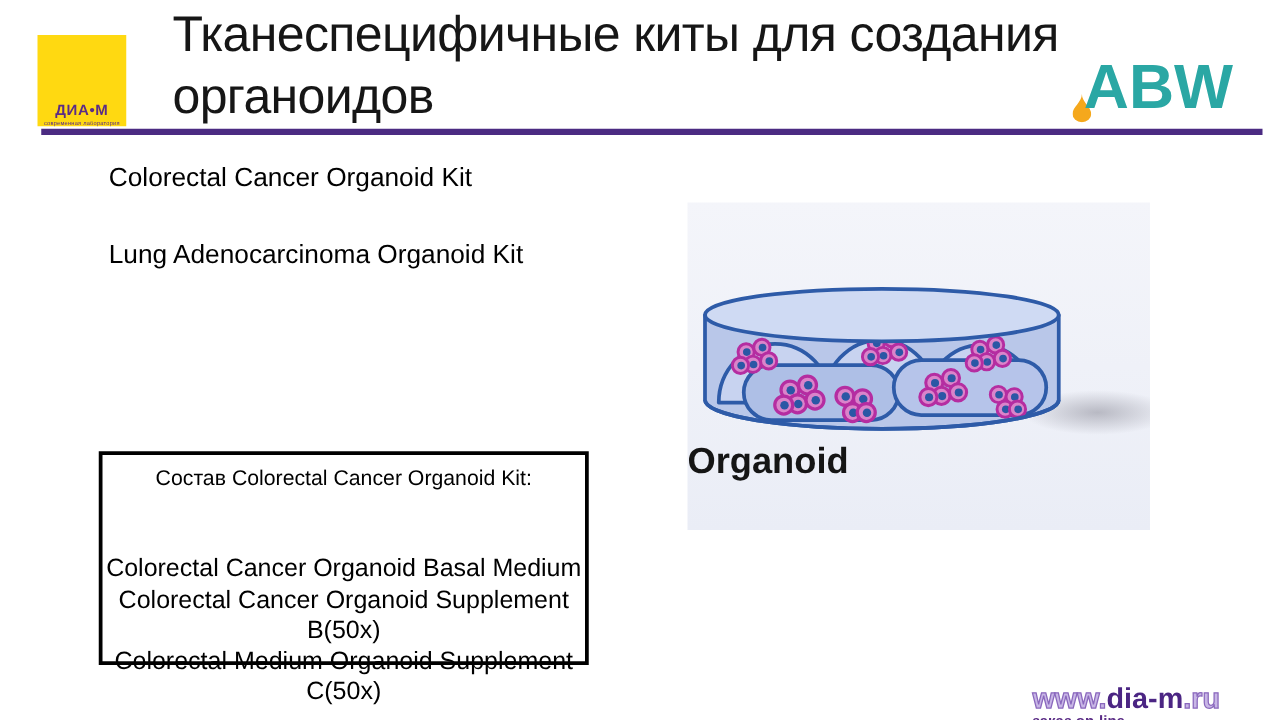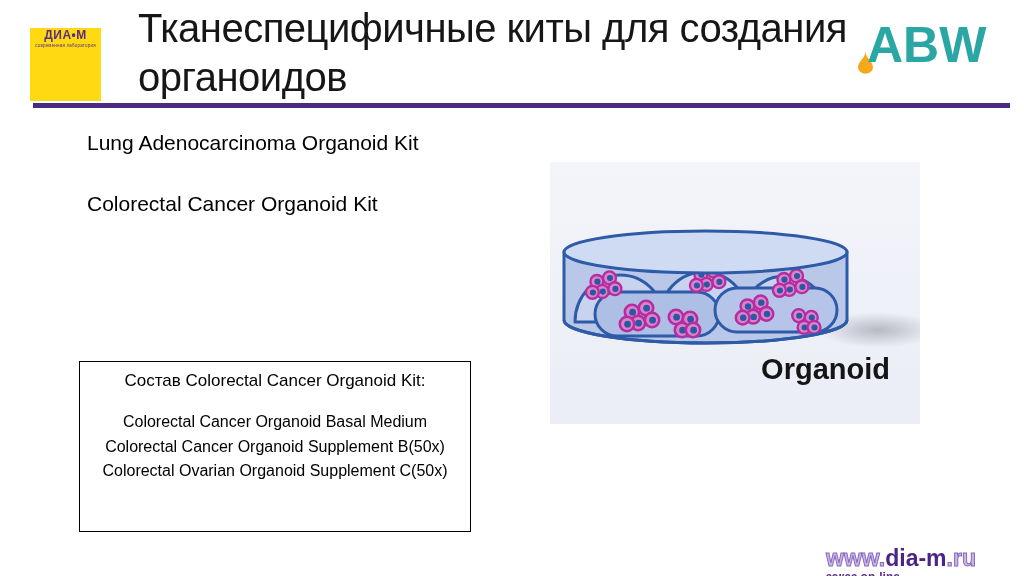--- a/index.html
+++ b/index.html
@@ -12,36 +12,36 @@
     overflow: hidden;
     margin: 0 auto;
   }
 
   
   .diam-logo {
     position: absolute; left: 30px; top: 28px;
     width: 71px; height: 73px;
     background: #FFD911;
     display: flex; flex-direction: column;
-    align-items: center; justify-content: flex-start;
+    align-items: center; justify-content: flex-end;
     gap: 1px;
   }
   .diam-logo .diam-text {
     color: #5B2C86; font-weight: bold; font-size: 12px; letter-spacing: 0.5px;
   }
   .diam-logo .diam-tagline {
     color: #5B2C86; font-size: 4.5px; letter-spacing: 0.2px;
   }
   .slide-title {
     position: absolute; left: 138px; top: 4px; width: 740px;
     font-size: 40px; line-height: 49px; color: #161616;
     letter-spacing: -0.5px;
   }
   .abw-logo {
-    position: absolute; left: 858px; top: 22px; width: 140px; height: 58px; text-decoration: underline;
+    position: absolute; left: 858px; top: 46px; width: 140px; height: 58px; text-decoration: underline;
   }
   .abw-drop {
     position: absolute; left: 0px; top: 29px; width: 15px; height: 23px;
   }
   .abw-text {
     position: absolute; left: 9px; top: -6px;
     font-size: 50px; font-weight: 800; color: #2AA7A4; letter-spacing: 0px;
   }
   .header-rule {
     position: absolute; left: 33px; top: 103px;
@@ -59,41 +59,41 @@
     line-height: 24px;
     text-decoration: underline;
     text-underline-offset: 5px;
     text-decoration-thickness: 2px;
   }
 
   
   .comp-box {
     position: absolute; left: 79px; top: 361px;
     width: 392px; height: 171px;
-    border: 1px solid #000000;
+    border: 3px solid #000000;
     text-align: center; color: #000;
   }
   .comp-title { margin-top: 9px; font-size: 17px; }
-  .comp-items { margin-top: 19px; font-size: 16px; line-height: 24.5px; }
+  .comp-items { margin-top: 50px; font-size: 20px; line-height: 24.5px; }
 
   
   .figure-panel {
     position: absolute; left: 550px; top: 162px;
     width: 370px; height: 262px;
     background: linear-gradient(180deg, #f4f5fa 0%, #eaedf6 100%);
     overflow: hidden;
   }
   .dish-shadow {
     position: absolute; left: 268px; top: 150px; width: 120px; height: 36px;
     background: radial-gradient(ellipse at center, rgba(140,140,152,0.55) 0%, rgba(140,140,152,0) 70%);
   }
   .dish-svg { position: absolute; left: 9px; top: 64px; }
   .figure-caption {
     position: absolute; left: 0; top: 190px; width: 340px;
-    text-align: right; font-weight: bold; font-size: 29px; line-height: 34px;
+    text-align: left; font-weight: bold; font-size: 29px; line-height: 34px;
     color: #151515;
   }
 
   
   .site-logo {
     position: absolute; left: 826px; top: 526px; width: 166px;
     line-height: 24px; margin-top: 20px;
   }
   .site-main { font-size: 23px; font-weight: bold; white-space: nowrap; }
   .site-outline {
@@ -118,30 +118,30 @@
   <div class="abw-logo">
     <svg class="abw-drop" viewBox="0 0 16 24">
       <path d="M8,0 C8,7 0,11 0,17 A8,7 0 0 0 16,17 C16,11 8,7 8,0 Z" fill="#F5A81C"></path>
     </svg>
     <span class="abw-text">ABW</span>
   </div>
 
   <div class="header-rule"></div>
 
   <div class="kit-list">
+    <div class="kit-item">Colorectal Cancer Organoid Kit</div>
     <div class="kit-item">Lung Adenocarcinoma Organoid Kit</div>
-    <div class="kit-item">Colorectal Cancer Organoid Kit</div>
   </div>
 
   <div class="comp-box">
     <div class="comp-title">Состав Colorectal Cancer Organoid Kit:</div>
     <div class="comp-items">
       <div>Colorectal Cancer Organoid Basal Medium</div>
       <div>Colorectal Cancer Organoid Supplement B(50x)</div>
-      <div>Colorectal Ovarian Organoid Supplement C(50x)</div>
+      <div>Colorectal Medium Organoid Supplement C(50x)</div>
     </div>
   </div>
 
   <div class="figure-panel">
     <div class="dish-shadow"></div>
     <svg class="dish-svg" width="293" height="122" viewBox="0 0 293 122">
       <defs>
         <g id="cell">
           <circle r="7.2" fill="#DA84CA" stroke="#B52DA1" stroke-width="2.6"></circle>
           <circle cx="0.6" cy="0.2" r="3.4" fill="#2B57A5"></circle>

